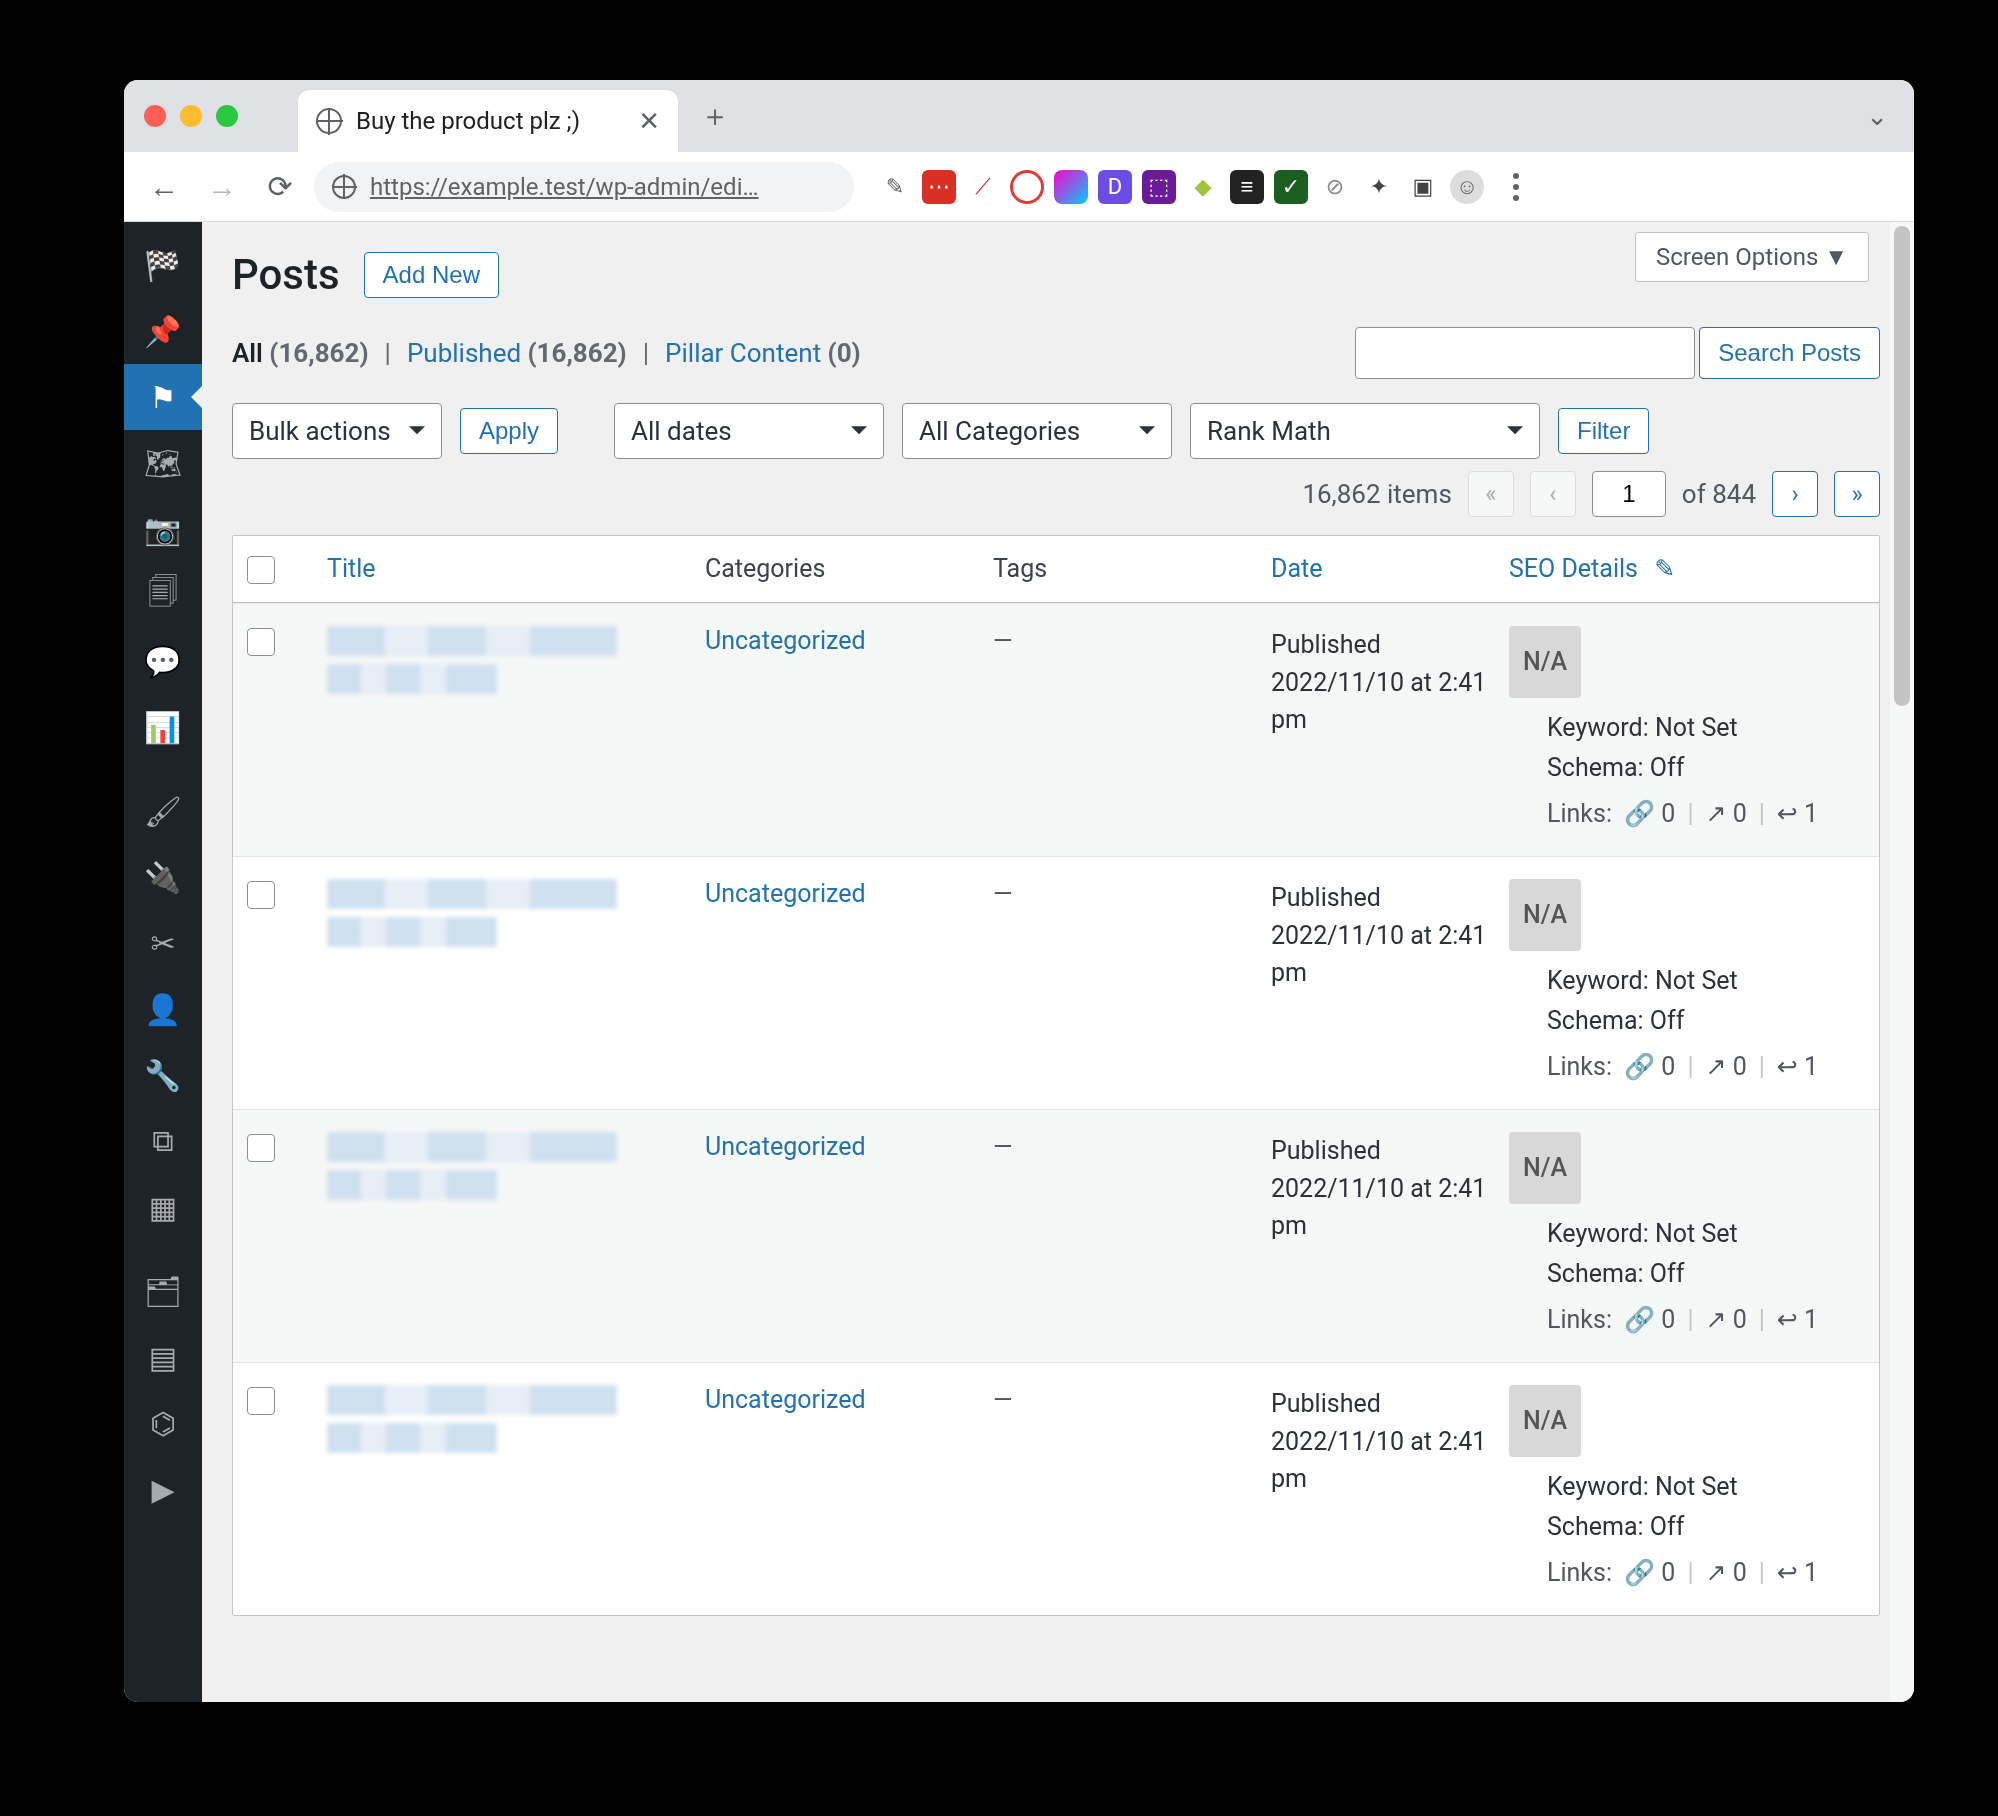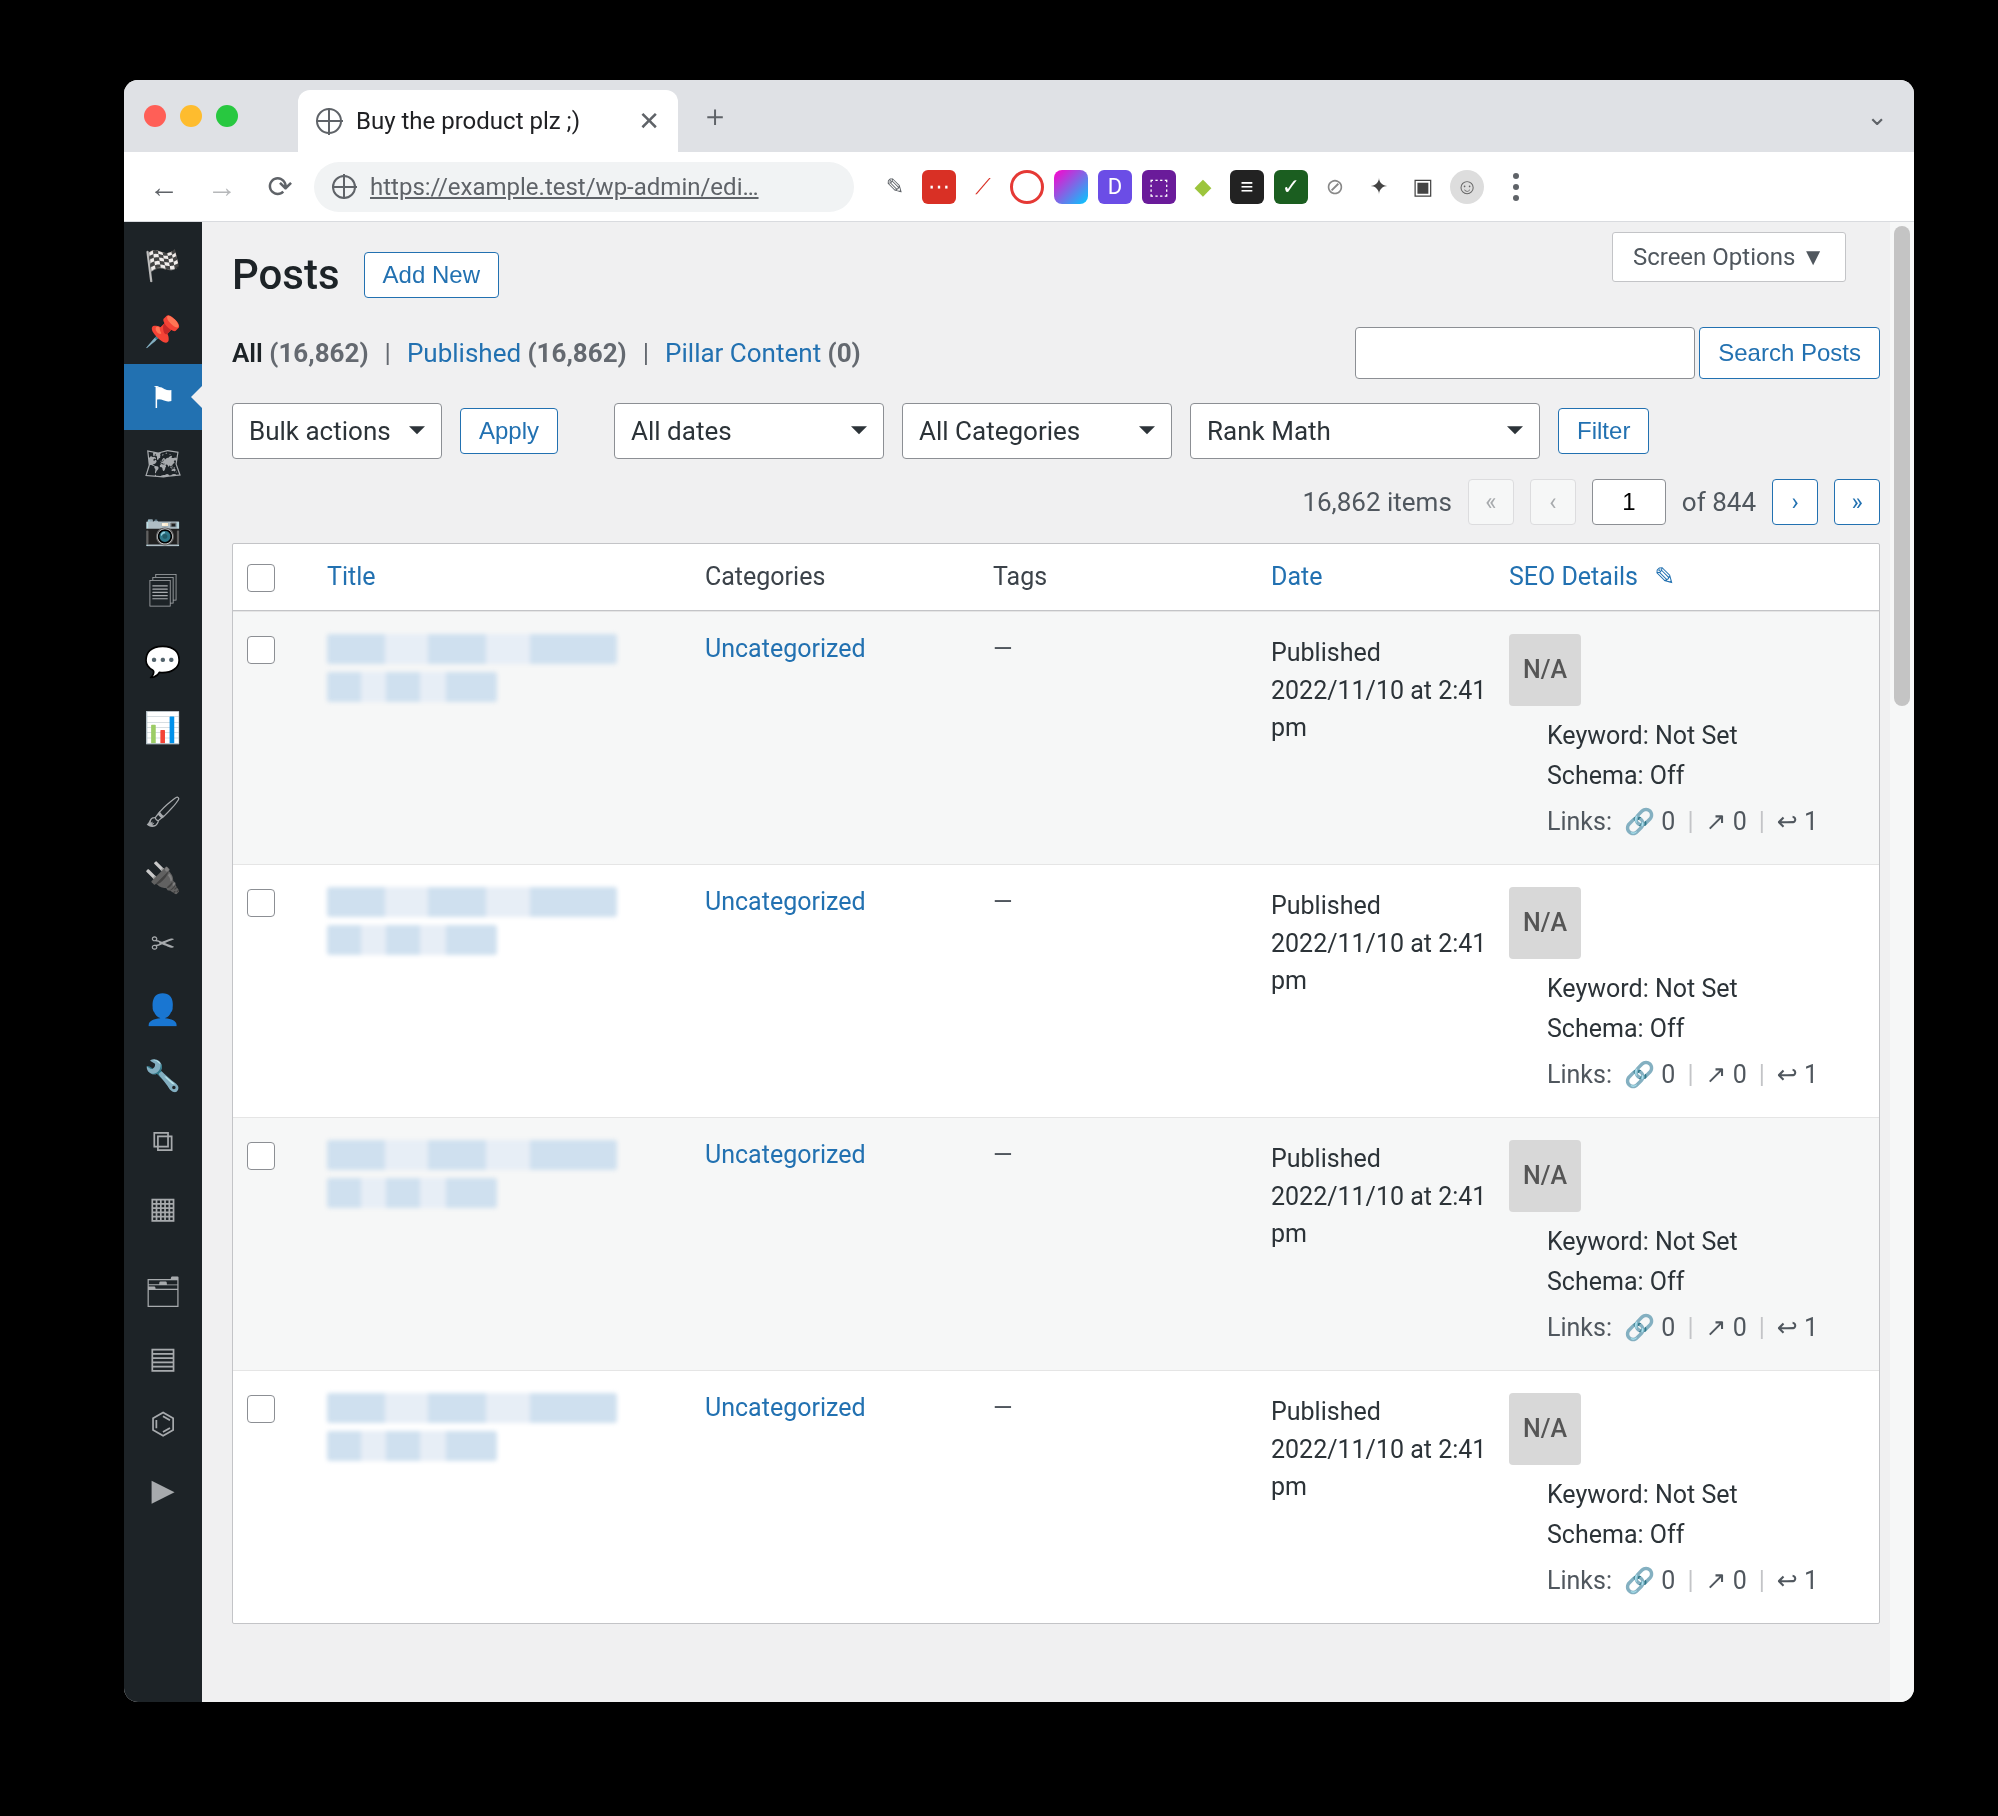--- a/index.html
+++ b/index.html
@@ -97,21 +97,21 @@
     content:""; position:absolute; right:-1px; top:50%;
     border:12px solid transparent; border-right-color:var(--wp-bg);
     transform:translateY(-50%);
   }
   .wp-sidebar .sep{height:18px;}
   .wp-content{
     flex:1; padding:0 34px 0 30px; overflow:auto; color:var(--wp-text);
     position:relative;
   }
   .screen-opts{
-    position:absolute; right:68px; top:10px;
+    position:absolute; right:45px; top:10px;
     border:1px solid var(--wp-border); background:#fff;
     padding:10px 20px; font-size:24px; color:#50575e;
     cursor:pointer; border-radius:3px;
   }
   .headbar{ display:flex; align-items:center; gap:24px; padding-top:28px;}
   .headbar h1{ font-size:42px; font-weight:500; margin:0; color:#1d2327;}
   .btn-outline-blue{
     border:1.5px solid var(--wp-blue); color:var(--wp-blue);
     background:#fff; padding:8px 18px; font-size:24px;
     border-radius:4px; cursor:pointer;
@@ -133,21 +133,21 @@
     font-size:26px;color:#2c3338;display:flex;align-items:center;
     position:relative;cursor:pointer;
   }
   .select::after{
     content:""; position:absolute; right:16px; top:50%;
     border:8px solid transparent;border-top-color:#2c3338;transform:translateY(-30%);
   }
   .select.wide{min-width:270px;}
   .select.xwide{min-width:350px;}
 
-  .tablenav{ margin-top:20px; display:flex; justify-content:flex-end; align-items:center; gap:16px; font-size:26px;color:#50575e;}
+  .tablenav{ margin-top:12px; display:flex; justify-content:flex-end; align-items:center; gap:16px; font-size:26px;color:#50575e;}
   .pgbtn{
     width:46px;height:46px;border:1.5px solid var(--wp-blue);
     background:#fff;color:var(--wp-blue);border-radius:4px;
     display:flex;align-items:center;justify-content:center;font-size:24px;cursor:pointer;
   }
   .pgbtn.dis{border-color:#dcdcde;color:#a7aaad;background:#f6f7f7;cursor:default;}
   .pginput{width:74px;height:46px;border:1.5px solid #8c8f94;border-radius:4px;text-align:center;font-size:24px;}
 
   
   .wp-table{

